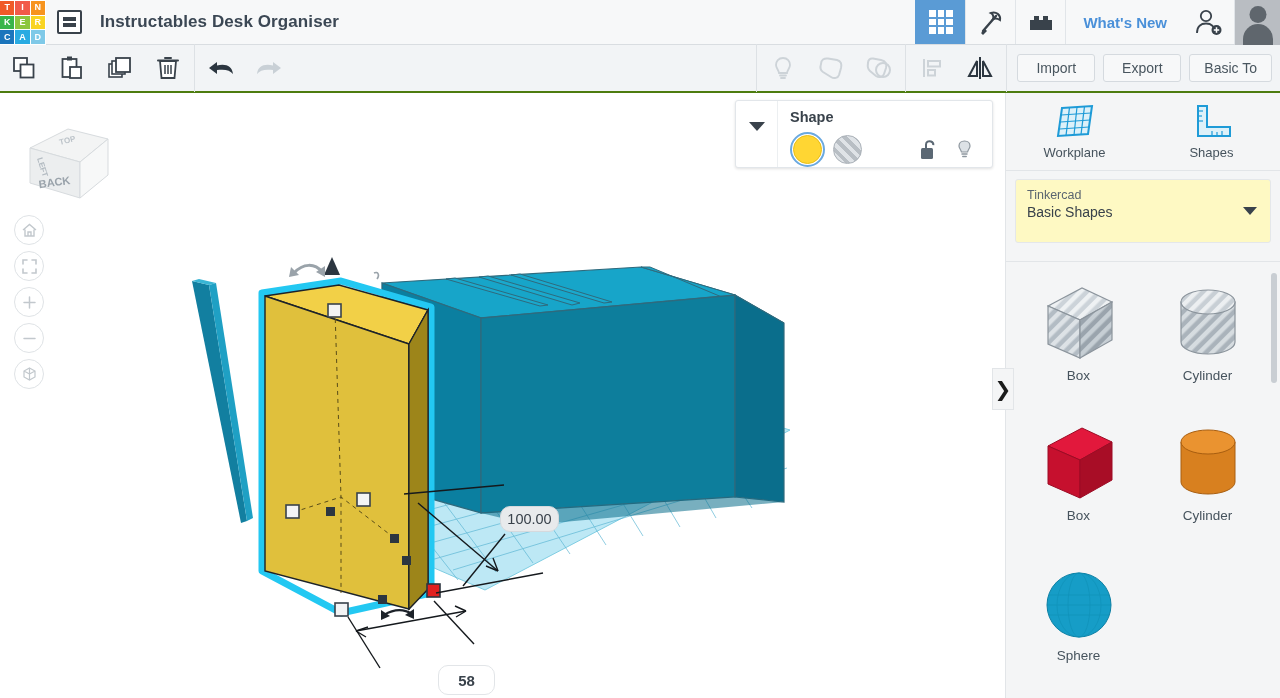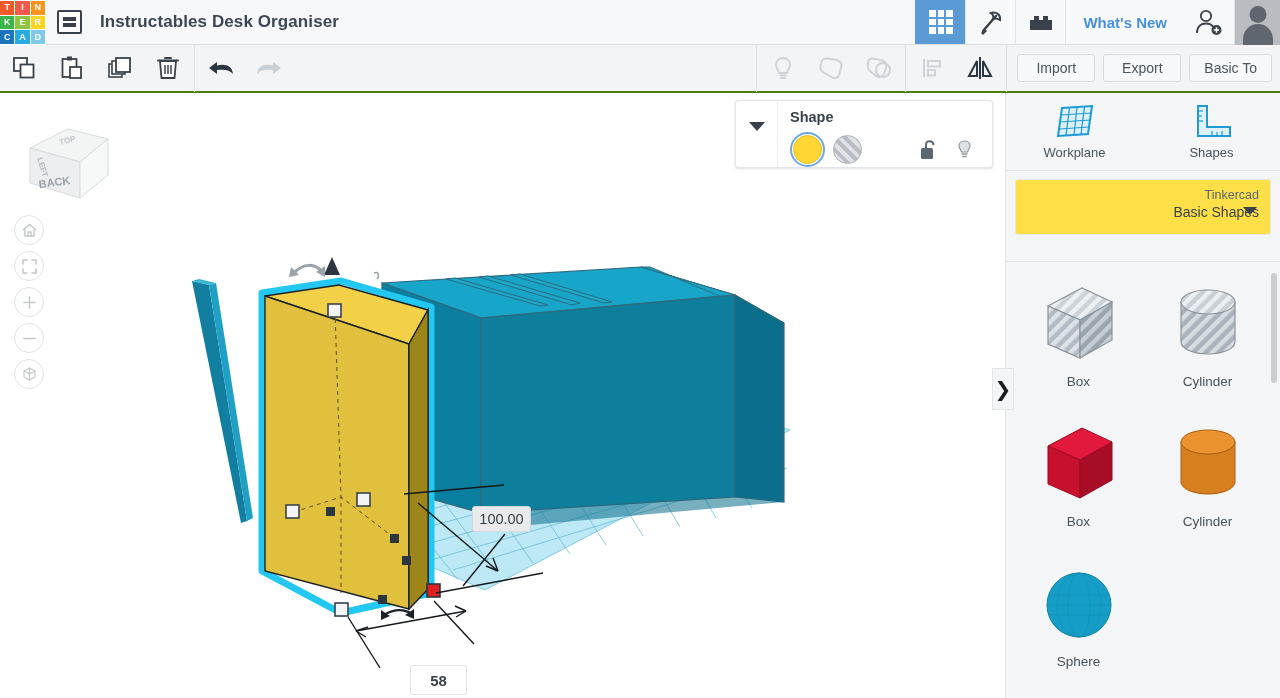--- a/index.html
+++ b/index.html
@@ -149,59 +149,59 @@
   .sb-tools {
     height: 78px; display: flex; border-bottom: 1px solid #e2e5e8; background: #f4f5f6;
   }
   .sb-tool {
     flex: 1; display: flex; flex-direction: column; align-items: center;
     justify-content: center; gap: 4px; cursor: pointer;
   }
   .sb-tool-label { font-size: 13px; color: #46535d; }
   .sb-select-wrap { padding: 8px 9px 6px 9px; }
   .sb-select {
-    background: #fde047; border: 1px solid #e4e7ea; border-radius: 3px;
-    padding: 8px 11px 14px 11px; position: relative; cursor: pointer; text-align: right;
+    background: #fef9c3; border: 1px solid #e4e7ea; border-radius: 3px;
+    padding: 8px 11px 22px 11px; position: relative; cursor: pointer;
   }
   .sb-sel-small { font-size: 12.5px; color: #5b6670; }
   .sb-sel-big { font-size: 14px; color: #39424b; margin-top: 2px; }
   .sb-sel-caret {
     position: absolute; right: 13px; top: 27px;
     width: 0; height: 0; border-left: 7px solid transparent;
     border-right: 7px solid transparent; border-top: 8px solid #39424b;
   }
   .sb-grid {
     position: absolute; left: 0; top: 168px; right: 0; bottom: 0;
     border-top: 1px solid #e2e5e8; padding: 14px 8px 0 8px;
     display: grid; grid-template-columns: 1fr 1fr; gap: 0;
     align-content: start; overflow: hidden;
   }
   .sb-shape {
     height: 140px; display: flex; flex-direction: column; align-items: center;
     justify-content: flex-start; cursor: pointer; padding-top: 6px;
   }
-  .sb-shape-label { font-size: 13.5px; color: #46535d; margin-top: 6px; }
+  .sb-shape-label { font-size: 13.5px; color: #46535d; }
   .sb-scrollbar {
     position: absolute; right: 3px; top: 180px; width: 6px; height: 110px;
     background: #c9ced3; border-radius: 3px;
   }
 
   
   .vp-collapse {
     position: absolute; left: 992px; top: 368px; width: 22px; height: 42px;
     background: #f4f5f6; border: 1px solid #e2e5e8;
     display: flex; align-items: center; justify-content: center;
     font-size: 20px; color: #1b1b1b; cursor: pointer; z-index: 5;
     font-family: "DejaVu Sans", sans-serif;
   }
 
   
   .dim-label {
     position: absolute; display: flex; align-items: center; justify-content: center;
-    border-radius: 3px; white-space: nowrap;
+    border-radius: 10px; white-space: nowrap; margin-left: 28px;
   }
   .dim-100 {
     left: 472px; top: 413px; width: 59px; height: 26px;
     background: #e8eaec; border: 1px solid #d5d9dd;
     font-size: 14.5px; color: #39424b;
   }
   .dim-35 {
     left: 410px; top: 572px; width: 57px; height: 30px;
     background: #ffffff; border: 1px solid #e2e5e8;
     font-size: 15px; font-weight: bold; color: #39424b;

